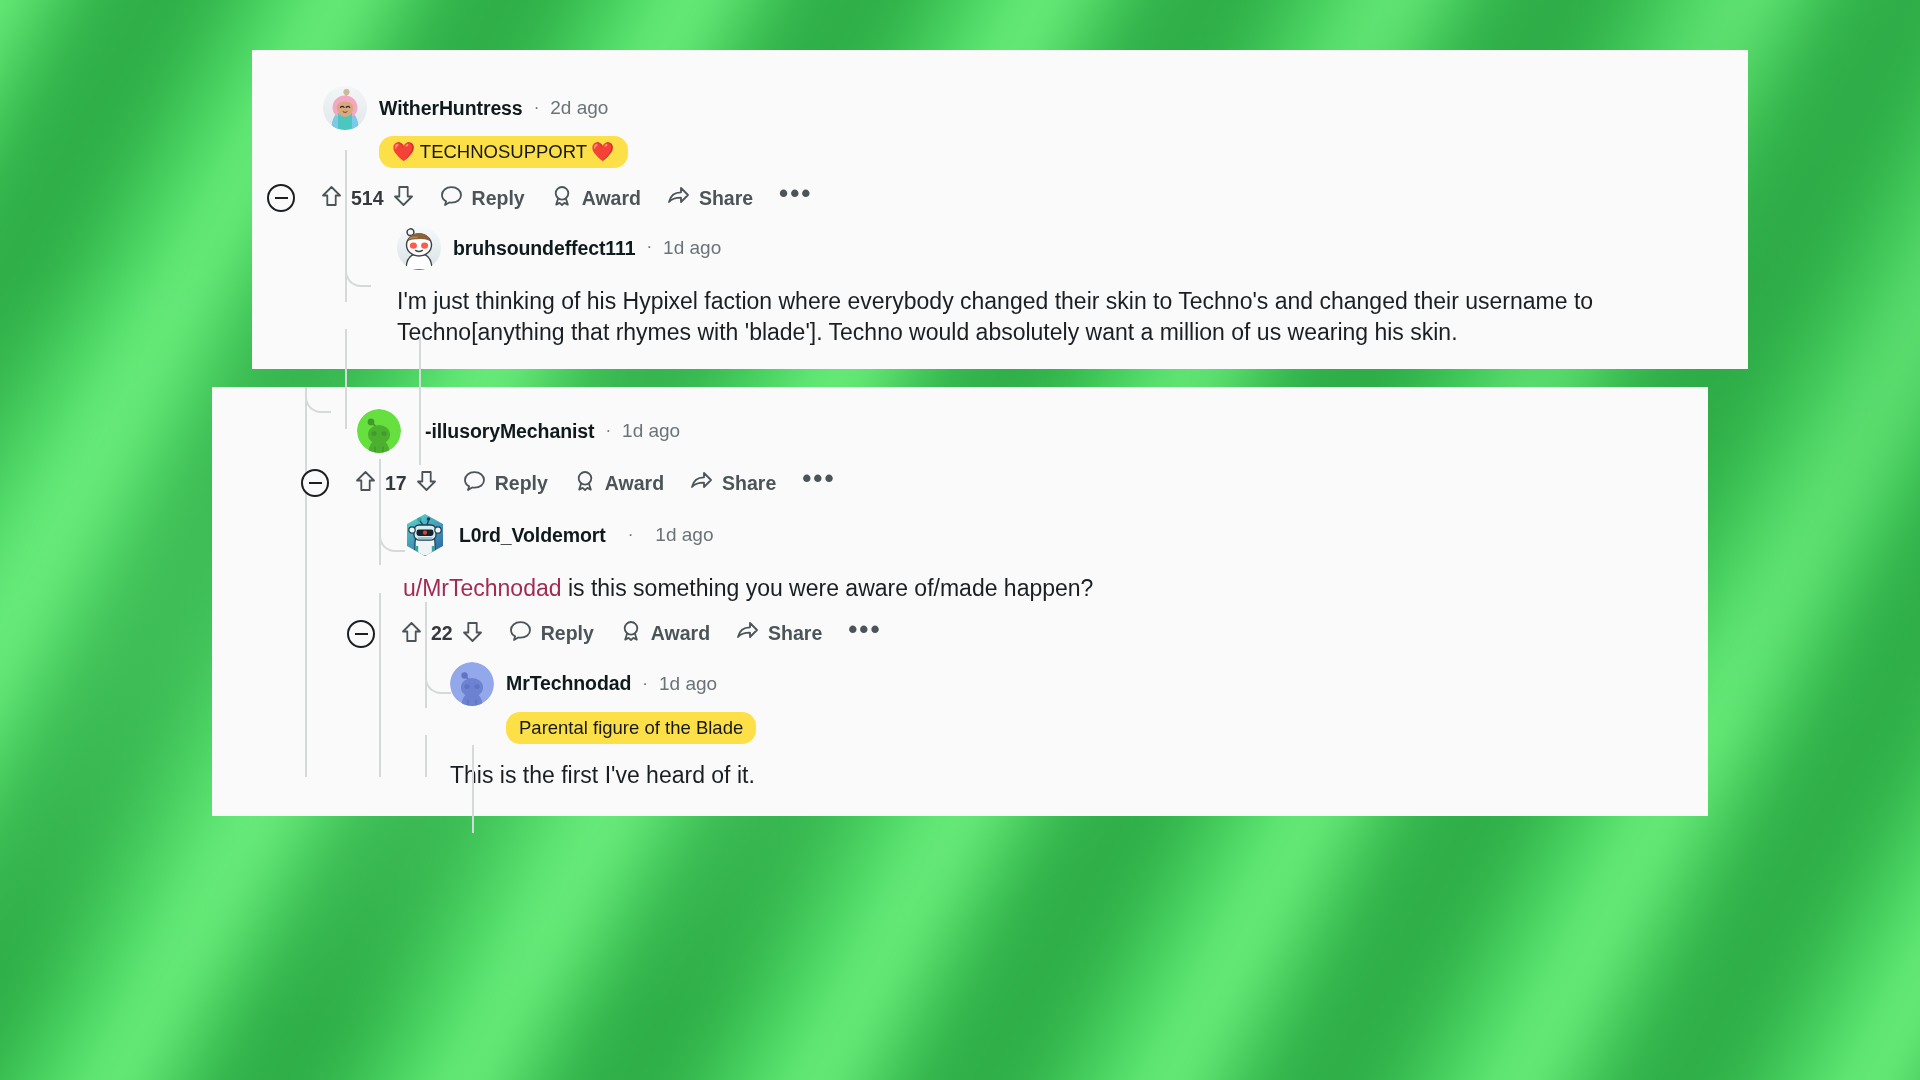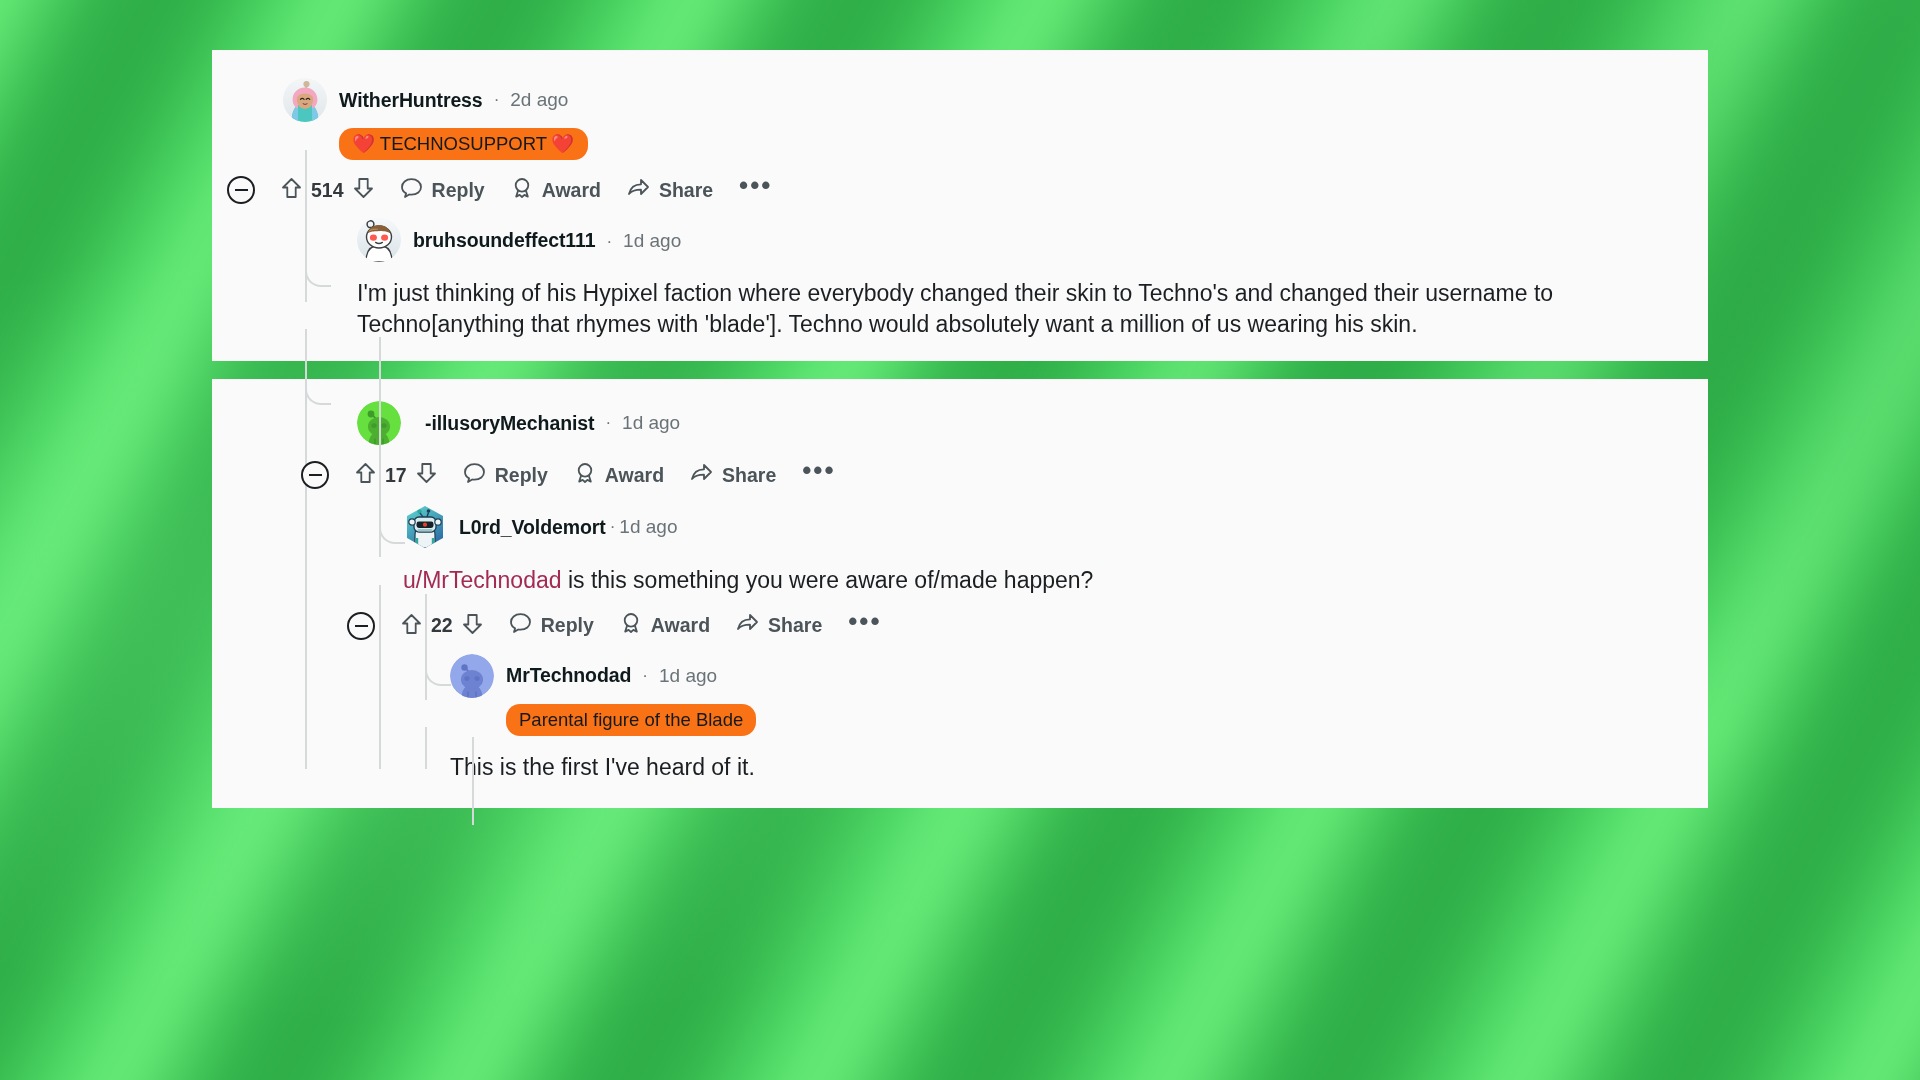--- a/index.html
+++ b/index.html
@@ -53,21 +53,21 @@
     width: 1496px;
     z-index: 2;
   }
 
   .card {
     background: #fafafa;
     width: 1496px;
     padding: 0;
     position: relative;
   }
-  .card.first { padding: 28px 0 22px 0; }
+  .card.first { padding: 36px 0 22px 0; margin-left: 40px; }
   .card.second { padding: 22px 0 26px 0; }
   .card-gap { height: 18px; }
 
   
   .comment { position: relative; }
 
   .chead {
     display: flex;
     align-items: center;
     gap: 12px;
@@ -101,21 +101,21 @@
   .age {
     font-size: 19px;
     color: #6a7377;
     white-space: nowrap;
   }
 
   .flair {
     display: inline-flex;
     align-items: center;
     gap: 7px;
-    background: #f97316;
+    background: #fde047;
     border-radius: 14px;
     padding: 5px 13px;
     font-size: 18.5px;
     color: #16191c;
     white-space: nowrap;
     width: fit-content;
   }
   .flair-row { margin-top: 6px; }
 
   .ctext {
@@ -314,21 +314,21 @@
             <path d="M15.2 8.6 L19 13" stroke="#3c4042" stroke-width="1.5" fill="none"></path>
             <path d="M9 44 C9 33 14 27.5 22 27.5 C30 27.5 35 33 35 44 Z" fill="#ffffff" stroke="#3c4042" stroke-width="1.3"></path>
             <ellipse cx="22" cy="19" rx="12.5" ry="11" fill="#ffffff" stroke="#3c4042" stroke-width="1.4"></ellipse>
             <path d="M10.5 15.5 C12 9.5 17 7.3 22 7.3 C27 7.3 32 9.5 33.5 15.5 C29 12.5 25.5 13.8 22 13 C18.5 13.8 15 12.5 10.5 15.5 Z" fill="#8a6038"></path>
             <path d="M12.5 13 C15 10 18.5 12 21 11" stroke="#b08a56" stroke-width="1.3" fill="none"></path>
             <ellipse cx="16.4" cy="19.6" rx="3.5" ry="3.2" fill="#ff5a4e"></ellipse>
             <ellipse cx="27.6" cy="19.6" rx="3.5" ry="3.2" fill="#ff5a4e"></ellipse>
             <path d="M18.6 24.4 q3.4 2.2 6.8 0" stroke="#3c4042" stroke-width="1.4" fill="none" stroke-linecap="round"></path>
           </svg>
         </div>
-        <div style="display:flex;align-items:flex-end;gap:9px;">
+        <div style="display:flex;align-items:flex-start;gap:9px;">
           <span class="uname">bruhsoundeffect111</span>
           <span class="dot">·</span>
           <span class="age">1d ago</span>
         </div>
       </div>
       <div class="ctext" style="margin-top:16px; padding-left:0px; max-width:1200px;">I'm just thinking of his Hypixel faction where everybody changed their skin to Techno's and changed their username to Techno[anything that rhymes with 'blade']. Techno would absolutely want a million of us wearing his skin.</div>
     </div>
 
   </div>
 
@@ -441,21 +441,21 @@
               <path d="M14 43 L14 33 M30 43 L30 33" stroke="#2fa89c" stroke-width="2.4"></path>
               <rect x="11" y="12" width="22" height="15" rx="5" fill="#d6ecef" stroke="#1d3c52" stroke-width="1.3"></rect>
               <rect x="13.5" y="16.5" width="17" height="6.4" rx="2.4" fill="#16212b"></rect>
               <circle cx="22" cy="19.7" r="2.1" fill="#e4402e"></circle>
               <rect x="14.5" y="24" width="15" height="2.6" rx="1.2" fill="#9fc4cc"></rect>
               <circle cx="9" cy="17" r="3.2" fill="#eef4f6" stroke="#1d3c52" stroke-width="1.2"></circle>
               <circle cx="35" cy="17" r="3.2" fill="#eef4f6" stroke="#1d3c52" stroke-width="1.2"></circle>
             </g>
           </svg>
         </div>
-        <div style="display:flex;align-items:center;gap:2px;">
+        <div style="display:flex;align-items:center;gap:20px;">
           <span class="uname">L0rd_Voldemort</span>
           <span class="dot">·</span>
           <span class="age">1d ago</span>
         </div>
       </div>
 
       <div class="ctext" style="margin-top:16px;"><a class="mention" href="#">u/MrTechnodad</a><span> is this something you were aware of/made happen?</span></div>
 
       <div class="actions" style="margin-left:-56px;">
         <div class="collapse-btn">

